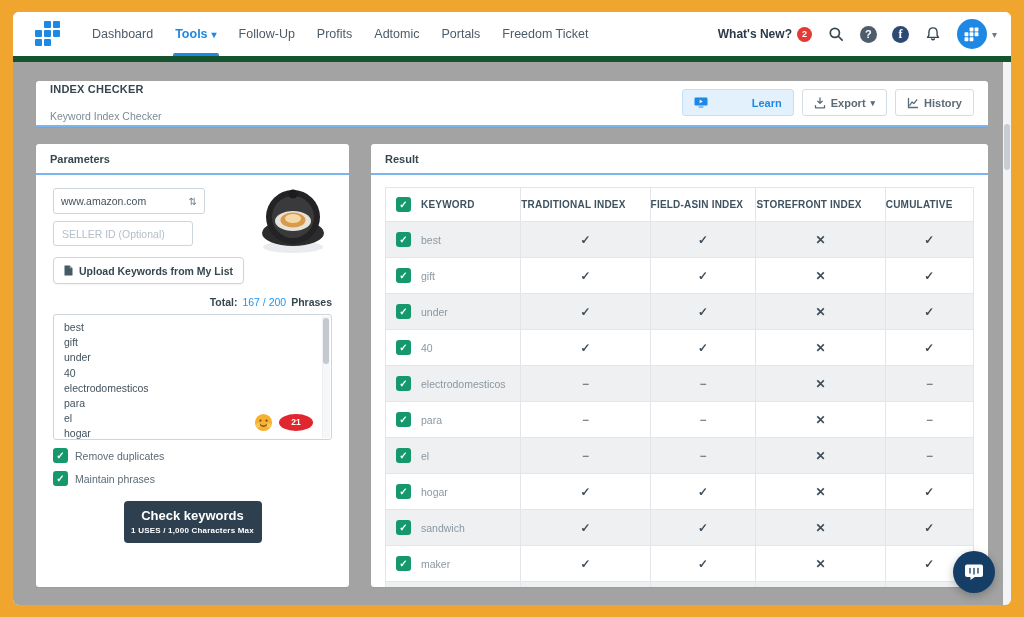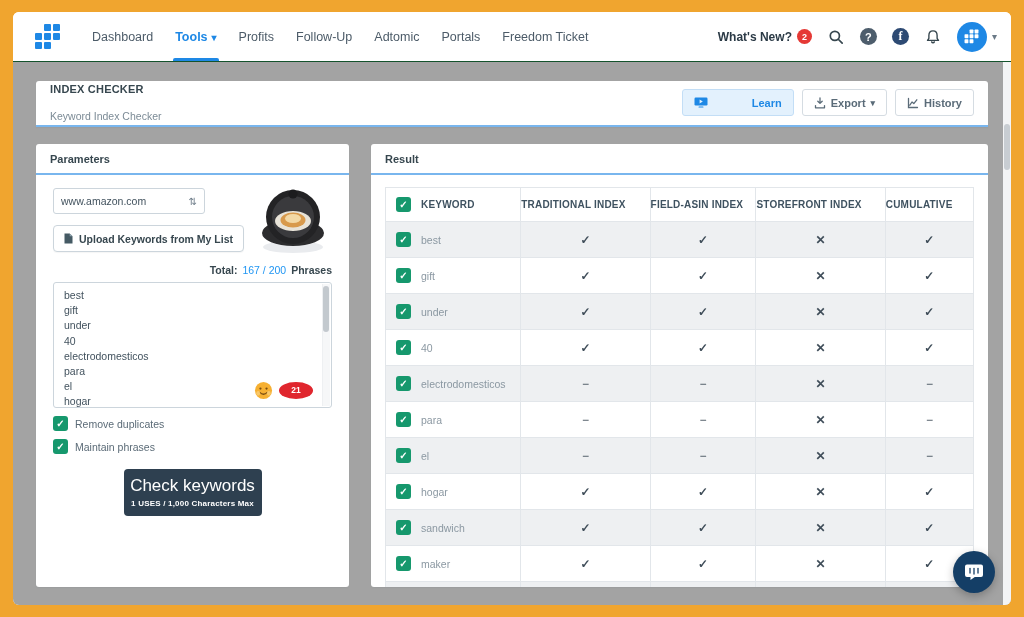--- a/index.html
+++ b/index.html
@@ -1,21 +1,21 @@
 <!DOCTYPE html>
 <html><head>
 <meta charset="utf-8">
 <style>
   * { margin:0; padding:0; box-sizing:border-box; }
   html,body { width:1024px; height:617px; overflow:hidden; }
   body { font-family:"Liberation Sans", sans-serif; background:#f0a52f; position:relative; }
   .page { position:absolute; left:13px; top:12px; width:998px; height:593px; background:#fff; border-radius:6px; overflow:hidden; }
 
   
-  .topbar { height:50px; display:flex; align-items:center; padding:0 14px 0 22px; background:#fff; border-bottom:1px solid #14532d; position:relative; z-index:2; }
+  .topbar { height:50px; display:flex; align-items:center; padding:0 14px 0 22px; background:#fff; border-bottom:6px solid #14532d; position:relative; z-index:2; }
   .logo { width:26px; height:26px; flex:none; cursor:pointer; }
   .nav { display:flex; margin-left:20px; height:100%; }
   .nav-item { position:relative; display:flex; align-items:center; gap:4px; padding:0 11px; font-size:12.5px; color:#4c5b68; cursor:pointer; height:100%; white-space:nowrap; }
   .nav-item.active { color:#1e88e5; font-weight:700; }
   .nav-item.active::after { content:""; position:absolute; left:9px; right:9px; bottom:0; height:3px; background:#1e88e5; border-radius:2px 2px 0 0; }
   .nav-chevron { font-size:10px; margin-top:1px; }
   .top-right { margin-left:auto; display:flex; align-items:center; gap:15px; }
   .whats-new { display:flex; align-items:center; gap:5px; font-size:12px; font-weight:700; color:#2b3a46; cursor:pointer; white-space:nowrap; }
   .red-badge { width:15px; height:15px; border-radius:50%; background:#e53935; color:#fff; font-size:9px; font-weight:700; display:flex; align-items:center; justify-content:center; }
   .tb-icon { width:18px; height:18px; display:flex; align-items:center; justify-content:center; cursor:pointer; }
@@ -58,21 +58,21 @@
   .kw-box { border:1px solid #ccd5dc; border-radius:3px; height:126px; position:relative; padding:5px 14px 5px 10px; font-size:10.5px; color:#42525e; line-height:15.2px; overflow:hidden; background:#fff; }
   .kw-scroll { position:absolute; top:1px; right:1px; bottom:1px; width:8px; background:#f6f7f8; border-left:1px solid #eef0f2; }
   .kw-thumb { position:absolute; top:2px; right:1px; width:6px; height:46px; background:#c3c9ce; border-radius:3px; }
   .emoji-cluster { position:absolute; right:18px; bottom:7px; display:flex; align-items:center; gap:6px; }
   .emoji-face { width:19px; height:19px; cursor:pointer; }
   .count-badge { width:34px; height:17px; border-radius:50%; background:#e0262e; color:#fff; font-size:8.5px; font-weight:700; display:flex; align-items:center; justify-content:center; box-shadow:0 0 0 2px #fff; cursor:pointer; }
   .chk-row { display:flex; align-items:center; gap:7px; margin-top:8px; cursor:pointer; }
   .gcheck { flex:none; width:15px; height:15px; border-radius:3px; background:#16986d; color:#fff; font-size:10px; font-weight:700; display:inline-flex; align-items:center; justify-content:center; cursor:pointer; }
   .chk-label { font-size:10.5px; color:#5b6b77; }
   .check-btn { display:block; margin:15px auto 0; width:138px; background:#2e4050; border:none; border-radius:4px; color:#fff; text-align:center; padding:7px 6px 8px; cursor:pointer; font-family:"Liberation Sans",sans-serif; }
-  .check-btn .cb-main { font-size:17px; }
+  .check-btn .cb-main { font-size:13px;font-weight:bold; }
   .check-btn .cb-sub { font-size:8px; font-weight:700; margin-top:3px; letter-spacing:.2px; }
 
   
   .right-body { flex:1; padding:12px 14px 0; overflow:hidden; }
   table.result-table { width:100%; border-collapse:collapse; table-layout:fixed; }
   .result-table th, .result-table td { border:1px solid #e2e6ea; }
   .result-table th { height:34px; font-size:10px; font-weight:700; color:#3f5260; letter-spacing:.2px; text-align:left; background:#fff; }
   .result-table th.kw-head { text-align:left; }
   .head-wrap, .kw-wrap { display:flex; align-items:center; gap:10px; padding-left:10px; }
   .result-table td { height:36px; text-align:center; font-size:12px; color:#3f4d59; background:#fff; }
@@ -104,24 +104,24 @@
     </svg>
     <div class="nav">
       <div class="nav-item">
           <span>Dashboard</span>
         </div>
       <div class="nav-item active">
         <span>Tools</span>
         <span class="nav-chevron">▾</span>
       </div>
       <div class="nav-item">
+          <span>Follow-Up</span>
+        </div>
+      <div class="nav-item">
           <span>Profits</span>
-        </div>
-      <div class="nav-item">
-          <span>Follow-Up</span>
         </div>
       <div class="nav-item">
           <span>Adtomic</span>
         </div>
       <div class="nav-item">
           <span>Portals</span>
         </div>
       <div class="nav-item">
           <span>Freedom Ticket</span>
         </div>
@@ -213,20 +213,21 @@
             <ellipse cx="42" cy="35" rx="12.5" ry="7.5" fill="#d89a4d"></ellipse>
             <ellipse cx="42" cy="33.5" rx="8" ry="4.5" fill="#f3d9a6"></ellipse>
             <circle cx="42" cy="9" r="4.5" fill="#1c1c1e"></circle>
           </svg>
 
           <div class="select-box">
             <span>www.amazon.com</span>
             <span class="sort-glyph">⇅</span>
           </div>
 
+          <input class="text-input" type="text" placeholder="SELLER ID (Optional)" style="">
 
           <button class="upload-btn">
             <svg width="9" height="11" viewBox="0 0 9 11">
                 <path d="M0.5 0.5 h5.2 L8.5 3.3 V10.5 H0.5 z" fill="#455a64"></path>
                 <path d="M5.7 0.5 L8.5 3.3 H5.7 z" fill="#90a4ae"></path>
               </svg>
             <span>Upload Keywords from My List</span>
           </button>
 
           <div class="total-line">

